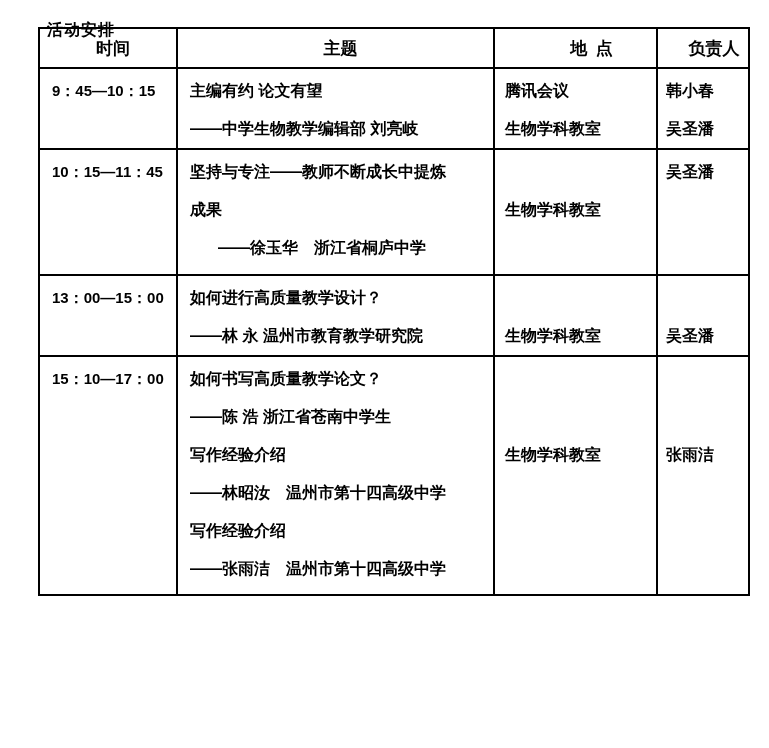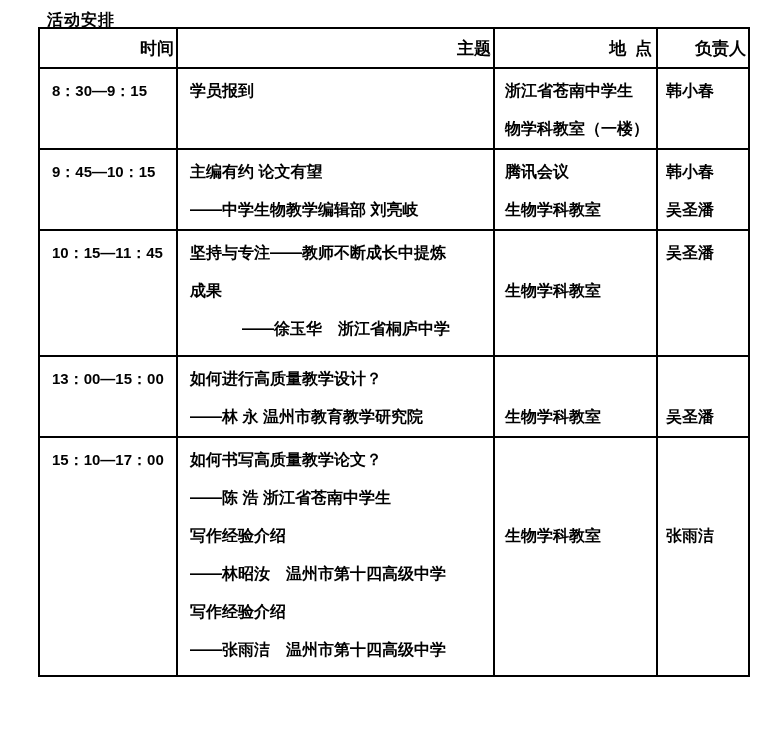--- a/index.html
+++ b/index.html
@@ -2,42 +2,42 @@
 <html><head>
 <meta charset="utf-8">
 <style>
   html,body { margin:0; padding:0; background:#ffffff; }
   .page {
     position:relative; width:769px; height:748px; background:#ffffff;
     font-family:"Liberation Sans","DejaVu Sans",sans-serif;
     font-weight:bold; color:#000;
   }
   .doc-title {
-    position:absolute; left:47px; top:10px;
+    position:absolute; left:47px; top:20px;
     font-size:16px; font-weight:bold; letter-spacing:1px;
   }
   table.schedule {
     position:absolute; left:38px; top:27px;
     border-collapse:collapse; table-layout:fixed;
   }
   th, td {
     border:2px solid #000; vertical-align:top;
     padding:3px 2px 0 12px; overflow:hidden;
   }
   th {
-    vertical-align:middle; text-align:right;
+    vertical-align:middle; text-align:center;
     font-size:17px; font-weight:bold; padding-top:0; padding-bottom:0;
   }
   th.loc-h { padding-left:36px; letter-spacing:2px; }
   th.person-h { padding-left:24px; }
   .ln { height:38px; line-height:38px; font-size:16px; white-space:nowrap; }
   td.time-cell .ln { font-size:15px; }
   td.loc-cell { padding-left:10px; }
   td.person-cell { padding-left:8px; }
-  .indent { margin-left:52px; }
+  .indent { margin-left:28px; }
   .off1 { margin-top:38px; }
   .off2 { margin-top:76px; }
   tr.rh { height:40px; }
   tr.r0 { height:80px; }
   tr.r1 { height:39px; }
   tr.r2 { height:77px;padding-left:48px; }
   tr.r3 { height:126px; }
   tr.r4 { height:38px; }
   tr.r5 { height:79px; }
   tr.r6 { height:239px; }
@@ -59,35 +59,20 @@
     <thead>
       <tr class="rh">
         <th>时间</th>
         <th>主题</th>
         <th class="loc-h">地 点</th>
         <th class="person-h">负责人</th>
       </tr>
     </thead>
     <tbody>
 
-      <tr class="r0">
-        <td class="time-cell">
-          <div class="ln">8：30—9：15</div>
-        </td>
-        <td class="topic-cell">
-          <div class="ln">学员报到</div>
-        </td>
-        <td class="loc-cell">
-          <div class="ln">浙江省苍南中学生</div>
-          <div class="ln">物学科教室（一楼）</div>
-        </td>
-        <td class="person-cell">
-          <div class="ln">韩小春</div>
-        </td>
-      </tr>
 
 
       <tr class="r2">
         <td class="time-cell">
           <div class="ln">9：45—10：15</div>
         </td>
         <td class="topic-cell">
           <div class="ln">主编有约 论文有望</div>
           <div class="ln">——中学生物教学编辑部 刘亮岐</div>
         </td>

